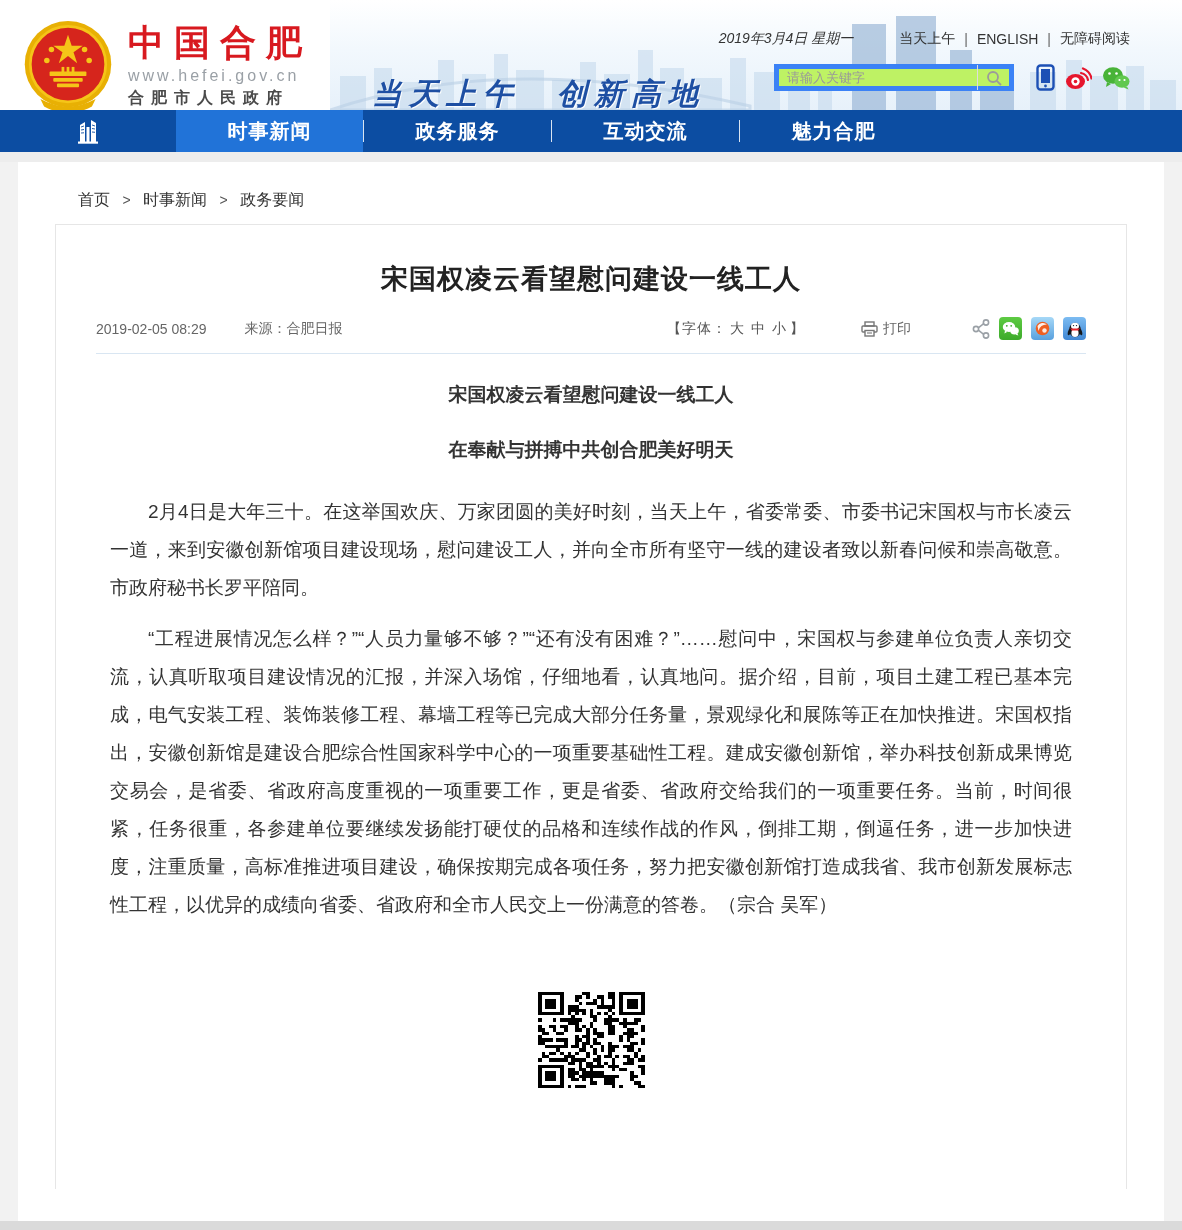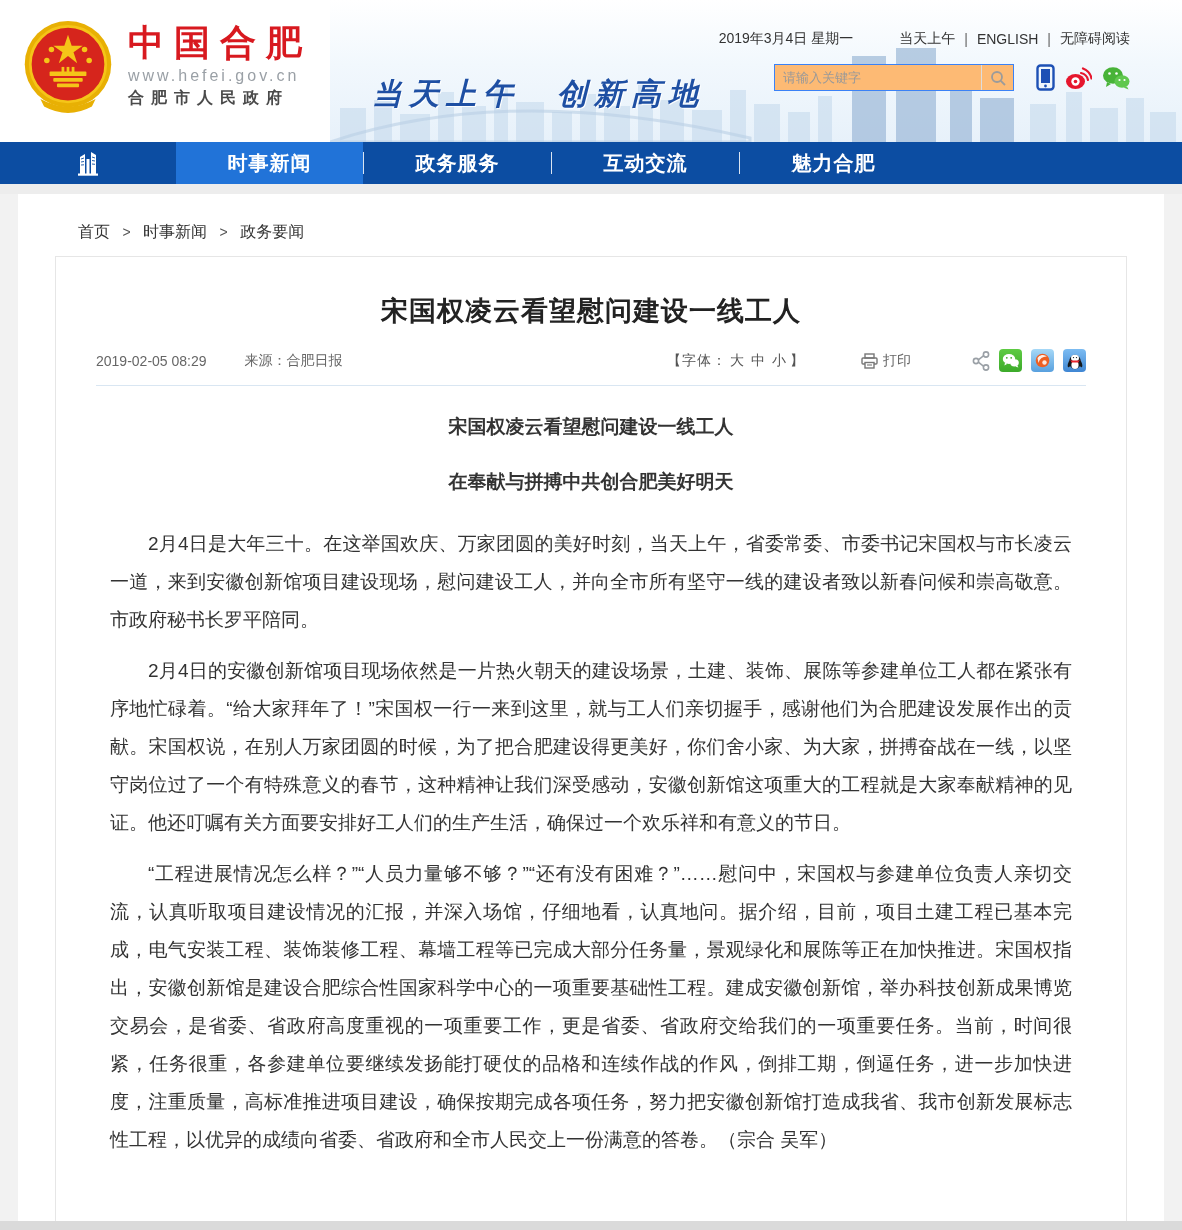--- a/index.html
+++ b/index.html
@@ -2,46 +2,46 @@
 <html><head>
 <meta charset="utf-8">
 <style>
   * { margin:0; padding:0; box-sizing:border-box; }
   html,body { background:#f2f2f2; }
   body {
     width:1182px; height:1230px; overflow:hidden; position:relative;
     font-family:"Liberation Sans","DejaVu Sans",sans-serif; color:#333;
   }
   
-  .header { position:relative; width:100%; height:142px; background:#fff; overflow:hidden; }
+  .header { position:relative; width:100%; height:110px; background:#fff; overflow:hidden; }
   .sky {
     position:absolute; left:330px; right:0; top:0; bottom:0;
     background:linear-gradient(180deg,#ffffff 0%,#f2f8fd 45%,#e7f1fa 100%);
   }
   .sky svg { position:absolute; bottom:0; right:0; }
   .logo-wrap { position:absolute; left:22px; top:18px; display:flex; align-items:center; z-index:3; }
   .emblem { width:92px; height:96px; }
   .logo-text { margin-left:14px; }
   .site-name { font-size:36px; font-weight:bold; color:#d8191f; letter-spacing:10px; line-height:40px; }
   .site-url  { font-size:16px; color:#9aa0a6; letter-spacing:3px; margin-top:4px; }
   .site-org  { font-size:16px; color:#4a4a4a; letter-spacing:7px; margin-top:3px; font-weight:bold; }
   .slogan {
     position:absolute; left:372px; top:74px; z-index:3;
     font-size:30px; font-weight:bold; color:#1e4fa3; letter-spacing:7px;
     text-shadow:1px 1px 0 rgba(255,255,255,.9); font-style:italic;
   }
   .head-right { position:absolute; right:52px; top:30px; z-index:3; }
   .date-row { display:flex; align-items:center; font-size:14px; color:#333; justify-content:flex-end; }
-  .date-text { margin-right:46px; }
+  .date-text { margin-right:46px;font-style:italic; }
   .lang-links { display:flex; align-items:center; }
   .lang-links a { color:#333; text-decoration:none; }
   .lang-sep { color:#666; margin:0 9px; }
   .tools-row { margin-top:16px; display:flex; align-items:center; justify-content:flex-end; }
   .search-box {
-    width:240px; height:27px; background:#fdba74; border:1px solid #3b82f6;
+    width:240px; height:27px; background:#bef264; border:5px solid #3b82f6;
     display:flex; align-items:center;
   }
   .search-box input {
     flex:1; border:none; outline:none; height:23px; padding:0 8px; font-size:13px; color:#555;
     font-family:"Liberation Sans","DejaVu Sans",sans-serif; background:transparent;
   }
   .search-box input::placeholder { color:#999; }
   .search-btn { width:32px; height:25px; border-left:1px solid #ddd; background:none; border-top:none; border-right:none; border-bottom:none; cursor:pointer; display:flex; align-items:center; justify-content:center; }
   .head-icons { display:flex; align-items:center; margin-left:12px; }
   .head-icons > * { margin-left:10px; cursor:pointer; }
@@ -311,21 +311,20 @@
           </span>
         </span>
       </div>
     </div>
 
     <div class="article-body">
       <div class="sub-line">宋国权凌云看望慰问建设一线工人</div>
       <div class="sub-line second">在奉献与拼搏中共创合肥美好明天</div>
       <div class="paras">
         <p>2月4日是大年三十。在这举国欢庆、万家团圆的美好时刻，当天上午，省委常委、市委书记宋国权与市长凌云一道，来到安徽创新馆项目建设现场，慰问建设工人，并向全市所有坚守一线的建设者致以新春问候和崇高敬意。市政府秘书长罗平陪同。</p>
-        <p>2月4日的安徽创新馆项目现场依然是一片热火朝天的建设场景，土建、装饰、展陈等参建单位工人都在紧张有序地忙碌着。“给大家拜年了！”宋国权一行一来到这里，就与工人们亲切握手，感谢他们为合肥建设发展作出的贡献。宋国权说，在别人万家团圆的时候，为了把合肥建设得更美好，你们舍小家、为大家，拼搏奋战在一线，以坚守岗位过了一个有特殊意义的春节，这种精神让我们深受感动，安徽创新馆这项重大的工程就是大家奉献精神的见证。他还叮嘱有关方面要安排好工人们的生产生活，确保过一个欢乐祥和有意义的节日。</p>
         <p>“工程进展情况怎么样？”“人员力量够不够？”“还有没有困难？”……慰问中，宋国权与参建单位负责人亲切交流，认真听取项目建设情况的汇报，并深入场馆，仔细地看，认真地问。据介绍，目前，项目土建工程已基本完成，电气安装工程、装饰装修工程、幕墙工程等已完成大部分任务量，景观绿化和展陈等正在加快推进。宋国权指出，安徽创新馆是建设合肥综合性国家科学中心的一项重要基础性工程。建成安徽创新馆，举办科技创新成果博览交易会，是省委、省政府高度重视的一项重要工作，更是省委、省政府交给我们的一项重要任务。当前，时间很紧，任务很重，各参建单位要继续发扬能打硬仗的品格和连续作战的作风，倒排工期，倒逼任务，进一步加快进度，注重质量，高标准推进项目建设，确保按期完成各项任务，努力把安徽创新馆打造成我省、我市创新发展标志性工程，以优异的成绩向省委、省政府和全市人民交上一份满意的答卷。（宗合 吴军）</p>
       </div>
       <div class="qr-block">
         <div class="qr-code" id="qr"><svg width="107" height="96" viewBox="0 0 29 29" preserveAspectRatio="none" shape-rendering="crispEdges">
               <rect width="29" height="29" fill="#fff"></rect>
               <rect x="0" y="0" width="1" height="1" fill="#000"></rect>
               <rect x="1" y="0" width="1" height="1" fill="#000"></rect>
               <rect x="2" y="0" width="1" height="1" fill="#000"></rect>
               <rect x="3" y="0" width="1" height="1" fill="#000"></rect>
               <rect x="4" y="0" width="1" height="1" fill="#000"></rect>

